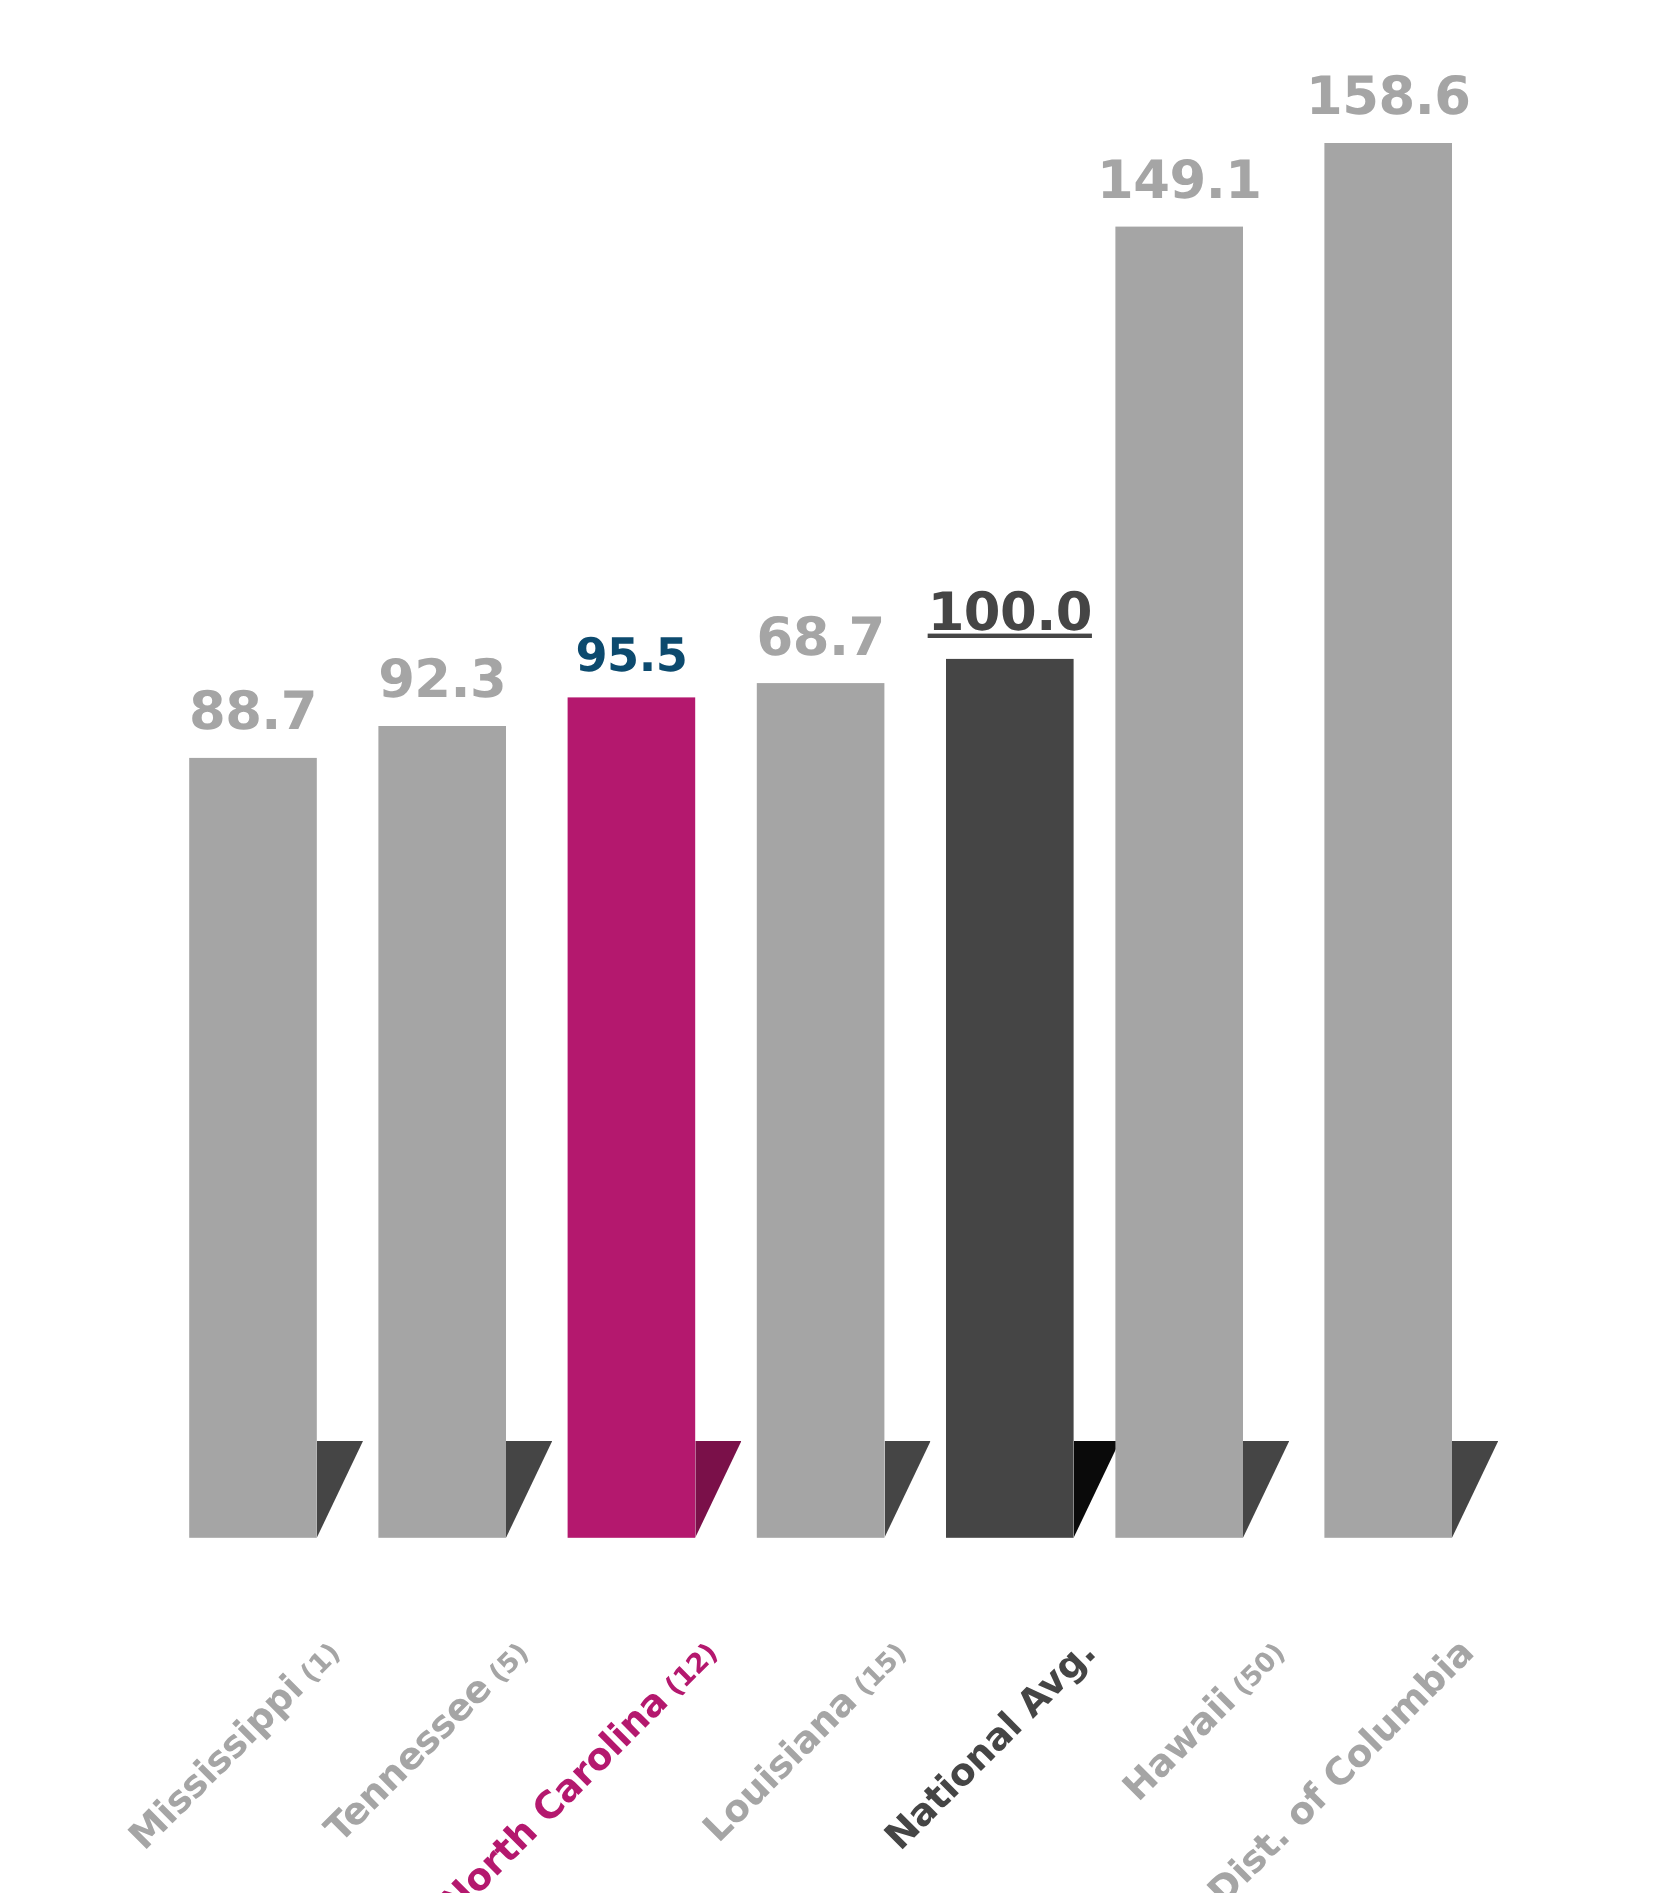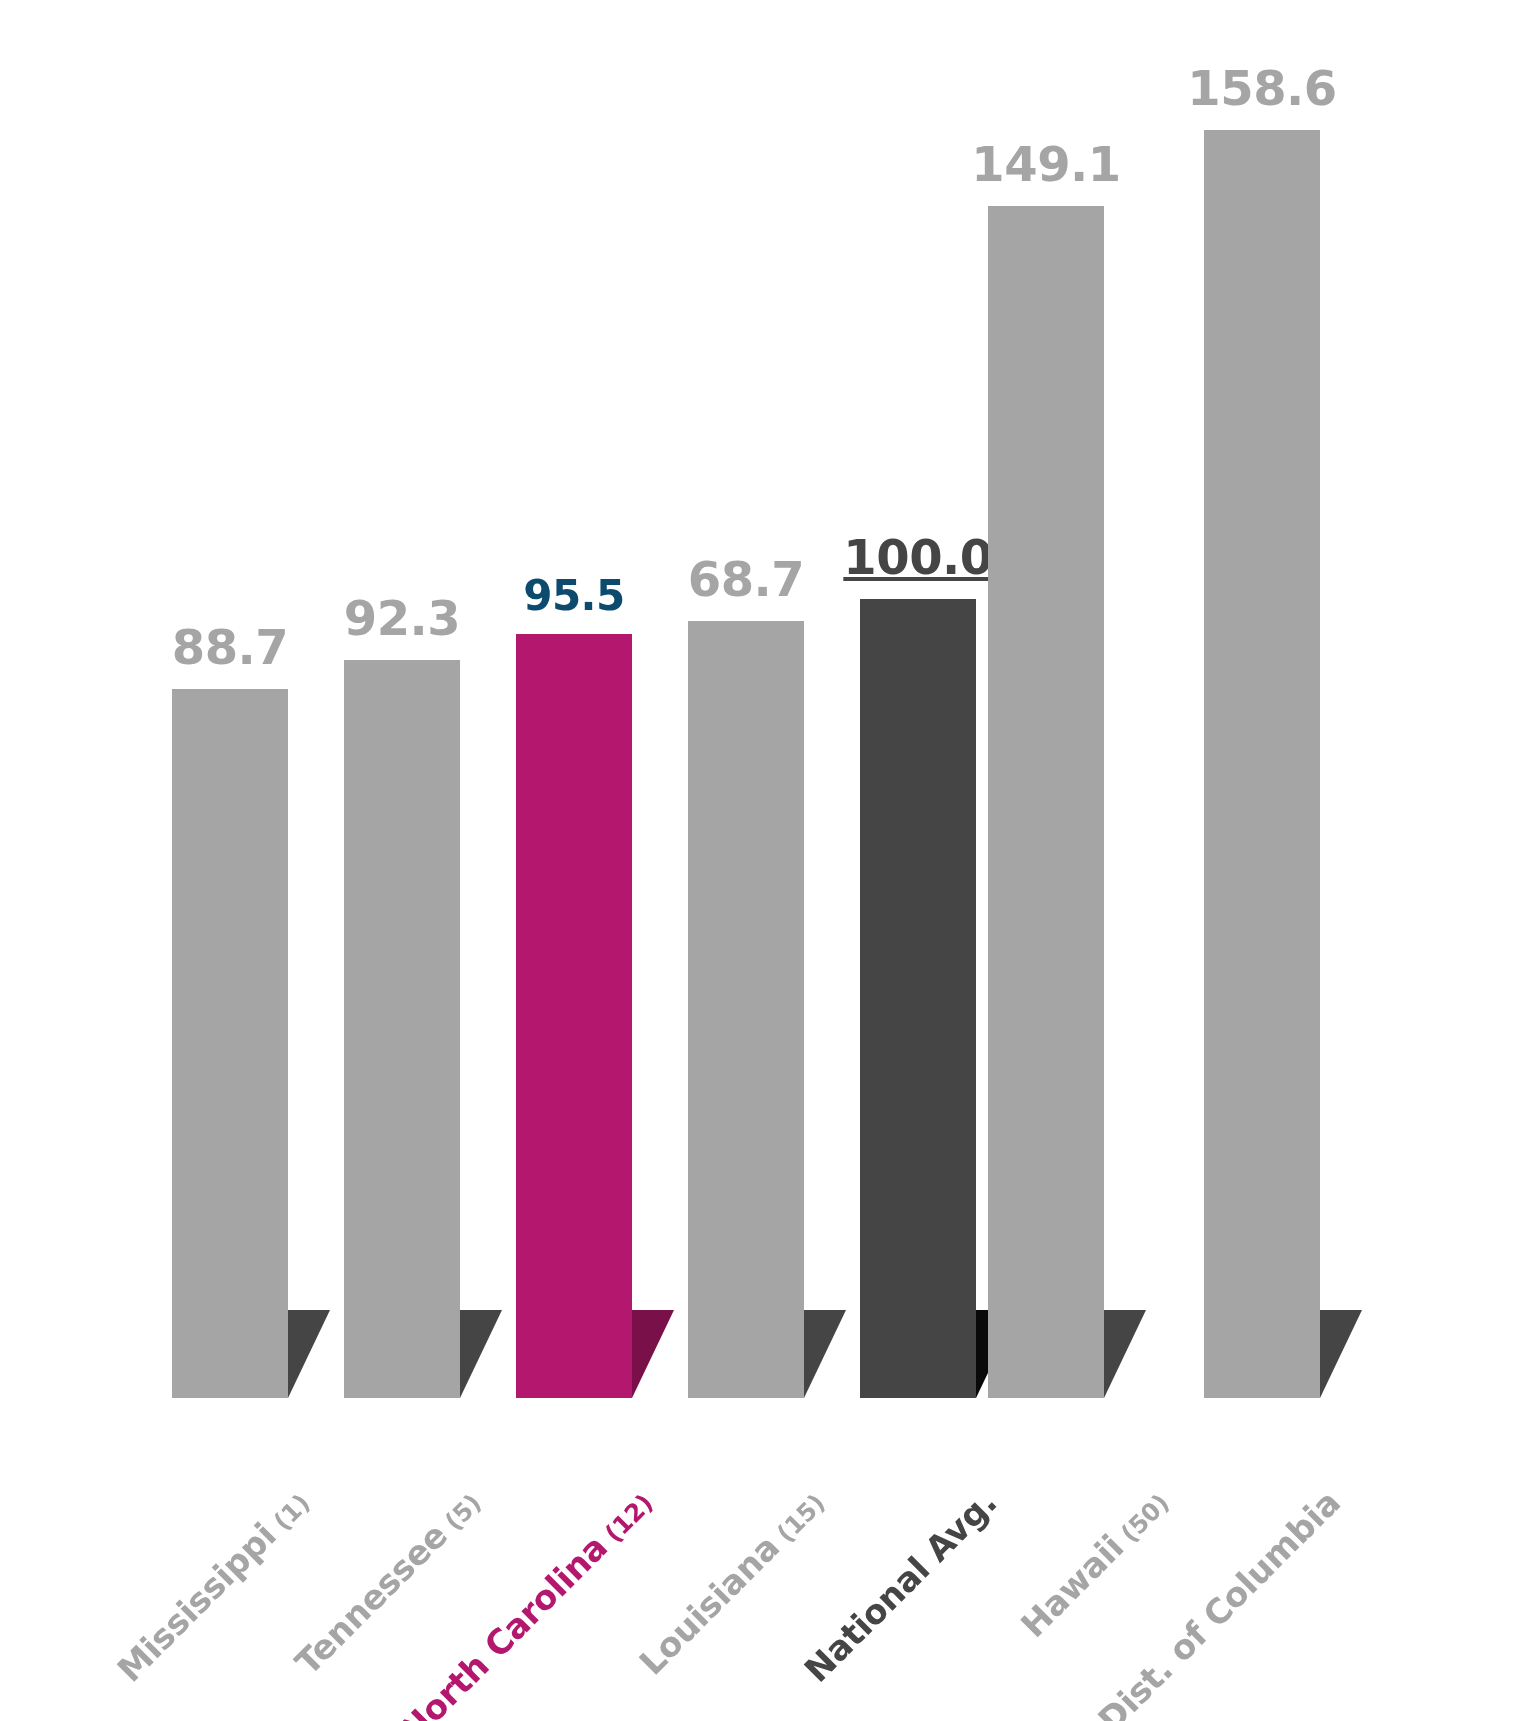--- a/index.html
+++ b/index.html
@@ -66,21 +66,21 @@
       <div class="bar" style="left: 688px; height: 777px;">
         <div class="bar-shadow" style="background: rgb(69, 69, 69); clip-path: polygon(0px 0px, 100% 0px, 0px 100%);"></div>
         <div class="bar-rect" style="height: 777px; background: rgb(165, 165, 165);"></div>
         <div class="value-label" style="bottom: 791px; color: rgb(165, 165, 165); font-size: 48px;">68.7</div>
       </div>
       <div class="bar" style="left: 860px; height: 799px;">
         <div class="bar-shadow" style="background: rgb(10, 10, 10); clip-path: polygon(0px 0px, 100% 0px, 0px 100%);"></div>
         <div class="bar-rect" style="height: 799px; background: rgb(69, 69, 69);"></div>
         <div class="value-label" style="bottom: 813px; color: rgb(69, 69, 69); font-size: 48px; text-decoration: underline;">100.0</div>
       </div>
-      <div class="bar" style="left: 988px; height: 1192px;">
+      <div class="bar" style="left: 1014px; height: 1192px;">
         <div class="bar-shadow" style="background: rgb(69, 69, 69); clip-path: polygon(0px 0px, 100% 0px, 0px 100%);"></div>
         <div class="bar-rect" style="height: 1192px; background: rgb(165, 165, 165);"></div>
         <div class="value-label" style="bottom: 1206px; color: rgb(165, 165, 165); font-size: 48px;">149.1</div>
       </div>
       <div class="bar" style="left: 1204px; height: 1274px;">
         <div class="bar-shadow" style="background: rgb(69, 69, 69); clip-path: polygon(0px 0px, 100% 0px, 0px 100%);"></div>
         <div class="bar-rect" style="height: 1268px; background: rgb(165, 165, 165);"></div>
         <div class="value-label" style="bottom: 1282px; color: rgb(165, 165, 165); font-size: 48px;">158.6</div>
       </div>
     </div>

